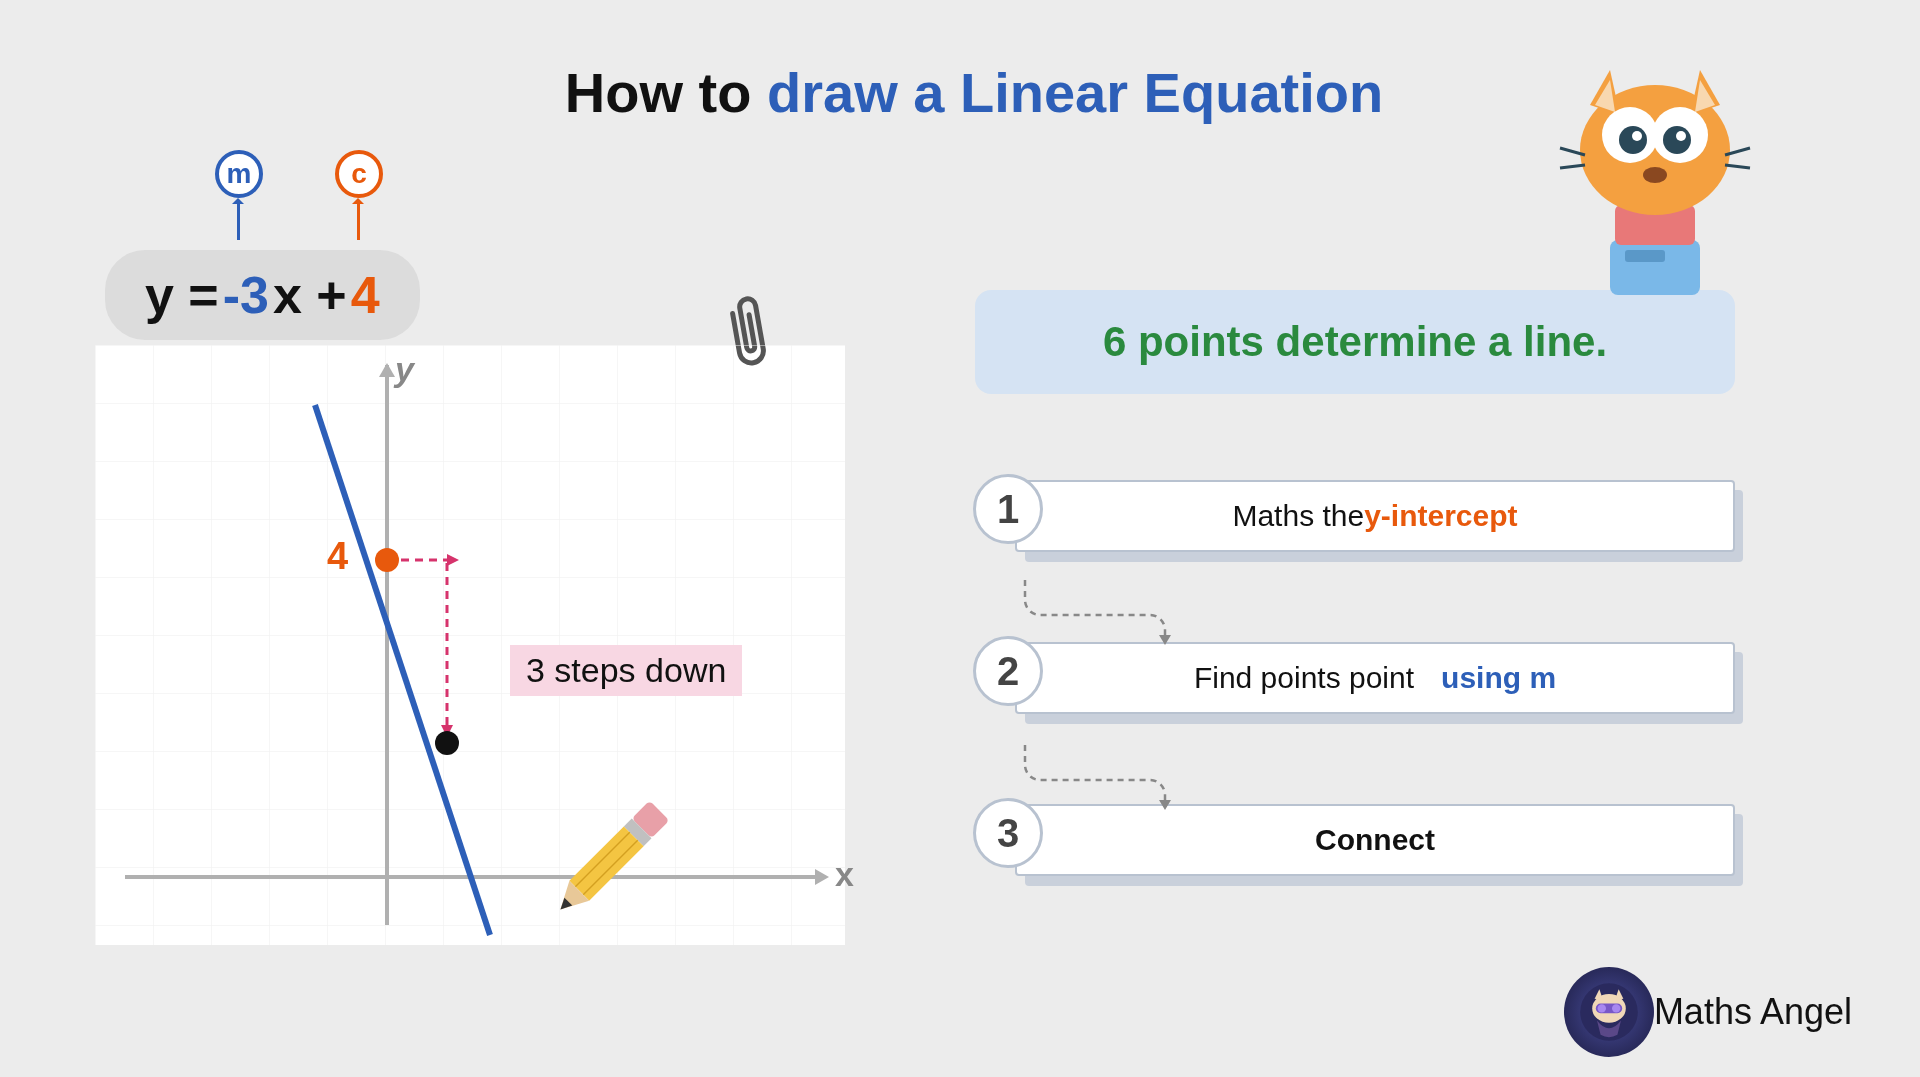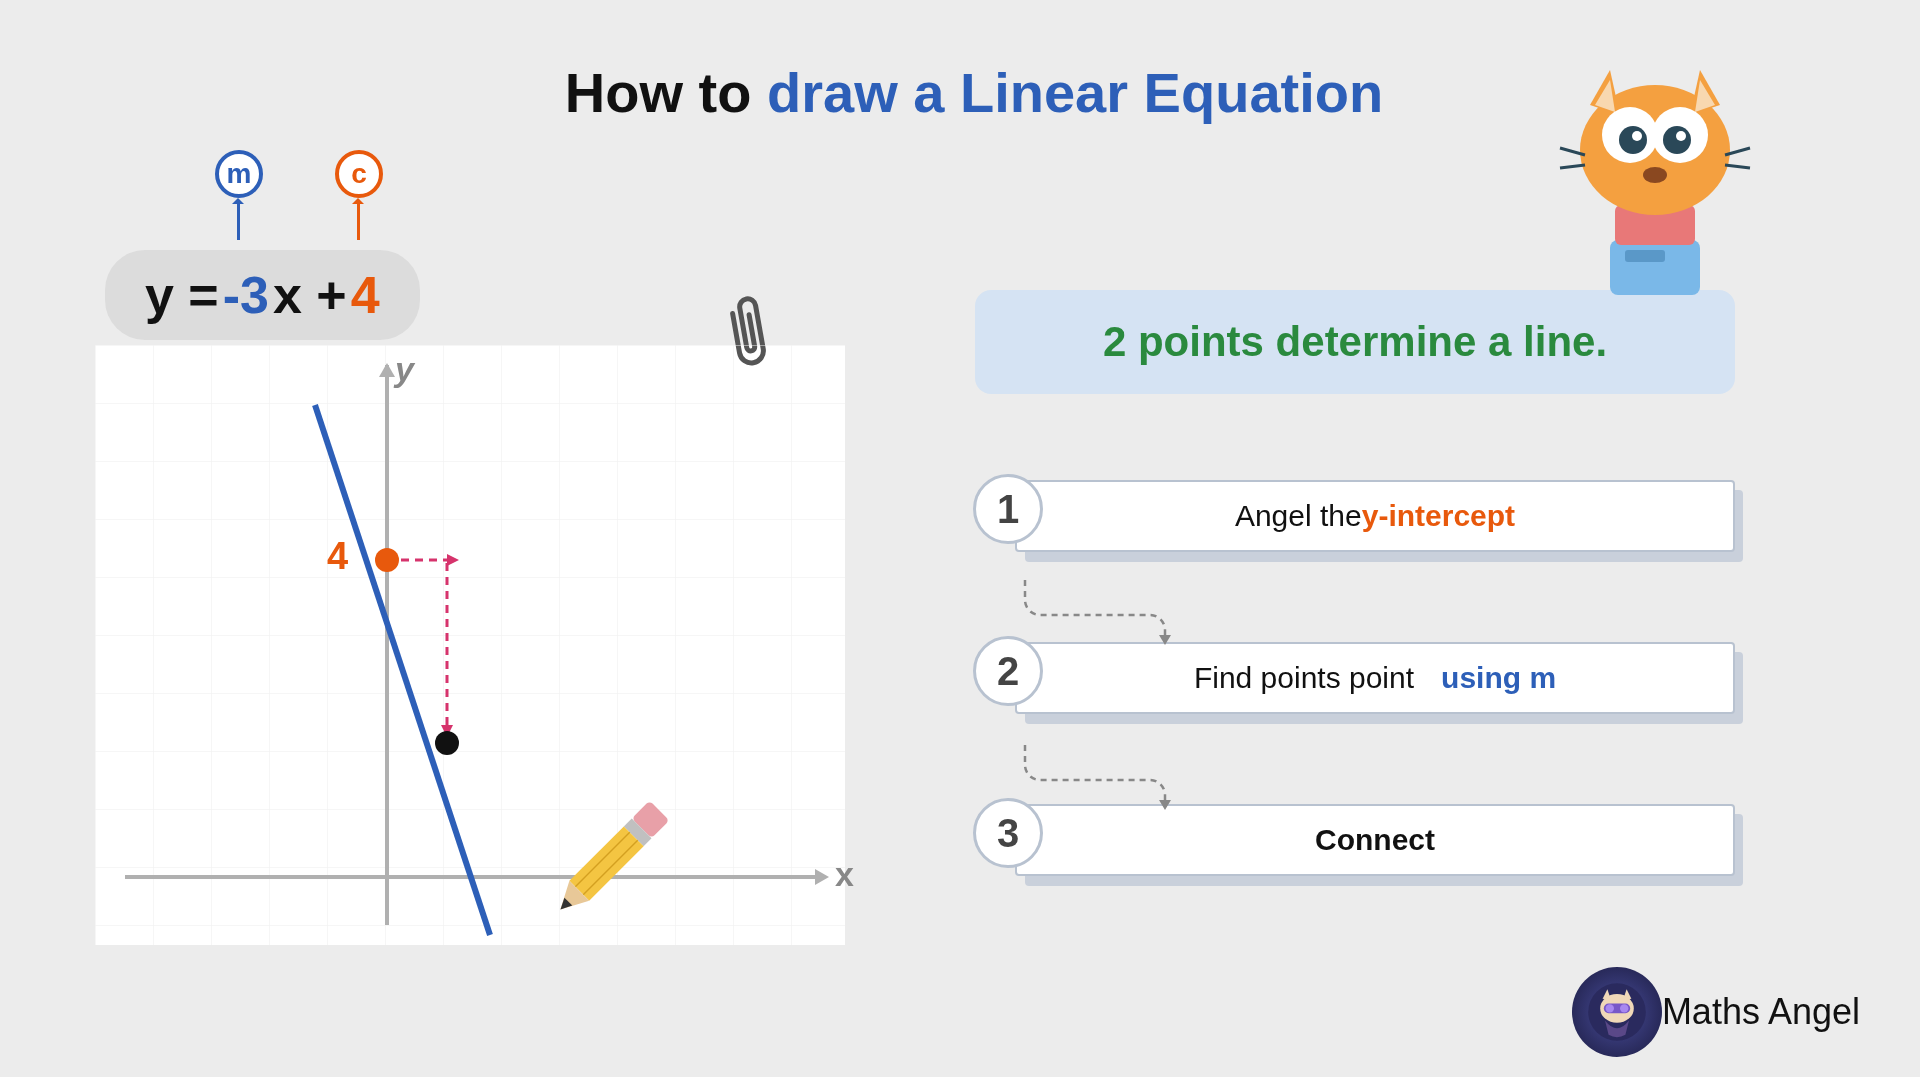--- a/index.html
+++ b/index.html
@@ -61,21 +61,21 @@
 .t-orange { color:#e8590c; font-weight:700; }
 .t-blue { color:#2d5fb8; font-weight:700;margin-left:27px; }
 .t-bold { font-weight:800; }
 
 .connector { position:absolute; left:995px; width:200px; height:70px; }
 .conn1 { top:575px; }
 .conn2 { top:740px; }
 .connector svg { width:100%; height:100%; }
 
 .mascot { position:absolute; top:40px; right:165px; width:200px; height:260px; }
-.brand { position:absolute; bottom:20px; right:60px; display:flex; align-items:center; }
+.brand { position:absolute; bottom:20px; right:68px; display:flex; align-items:center; }
 .brand-icon { width:90px; height:90px; border-radius:50%; background:radial-gradient(circle,#4a4e9c,#1a1a3e); display:flex; align-items:center; justify-content:center; font-size:50px; }
 .brand-text { font-size:36px; font-weight:500; color:#111; }
 </style>
 </head>
 <body>
 
 <div class="title">
   <span class="black">How to </span><span class="blue">draw a Linear Equation</span>
 </div>
 
@@ -118,44 +118,45 @@
     <line x1="220" y1="60" x2="395" y2="590" stroke="#2d5fb8" stroke-width="6"></line>
     <path class="dash-line" d="M 292 215 L 352 215"></path>
     <polygon class="dash-arrow" points="352,209 352,221 364,215"></polygon>
     <path class="dash-line" d="M 352 218 L 352 380"></path>
     <polygon class="dash-arrow" points="346,380 358,380 352,392"></polygon>
     <circle class="pt-red" cx="292" cy="215" r="12"></circle>
     <circle class="pt-black" cx="352" cy="398" r="12"></circle>
   </svg>
 
   <div class="int-label">4</div>
+  <div class="step-box step-down">3 steps down</div>
 
   <div class="pencil">
     <svg viewBox="0 0 100 100">
         <g transform="rotate(45 50 50)">
           <rect x="40" y="-5" width="20" height="18" fill="#e8a0a8" rx="3"></rect>
           <rect x="40" y="13" width="20" height="8" fill="#c0c0c0"></rect>
           <rect x="40" y="21" width="20" height="55" fill="#f4c542"></rect>
           <line x1="46" y1="21" x2="46" y2="76" stroke="#d4a020" stroke-width="1"></line>
           <line x1="54" y1="21" x2="54" y2="76" stroke="#d4a020" stroke-width="1"></line>
           <polygon points="40,76 60,76 50,95" fill="#e8c898"></polygon>
           <polygon points="46,87 54,87 50,95" fill="#333"></polygon>
         </g>
       </svg>
   </div>
 </div>
 
-<div class="info-banner">2 points determine a line.</div>
+<div class="info-banner">6 points determine a line.</div>
 
 <div class="steps">
   <div class="step-card">
     <div class="step-shadow"></div>
     <div class="step-num">1</div>
     <div class="step-main">
-      <span class="t-black">Angel the </span>
+      <span class="t-black">Maths the </span>
       <span class="t-orange">y-intercept</span>
     </div>
   </div>
   <div class="step-card">
     <div class="step-shadow"></div>
     <div class="step-num">2</div>
     <div class="step-main">
       <span class="t-black">Find points point </span>
       <span class="t-blue">using m</span>
     </div>

